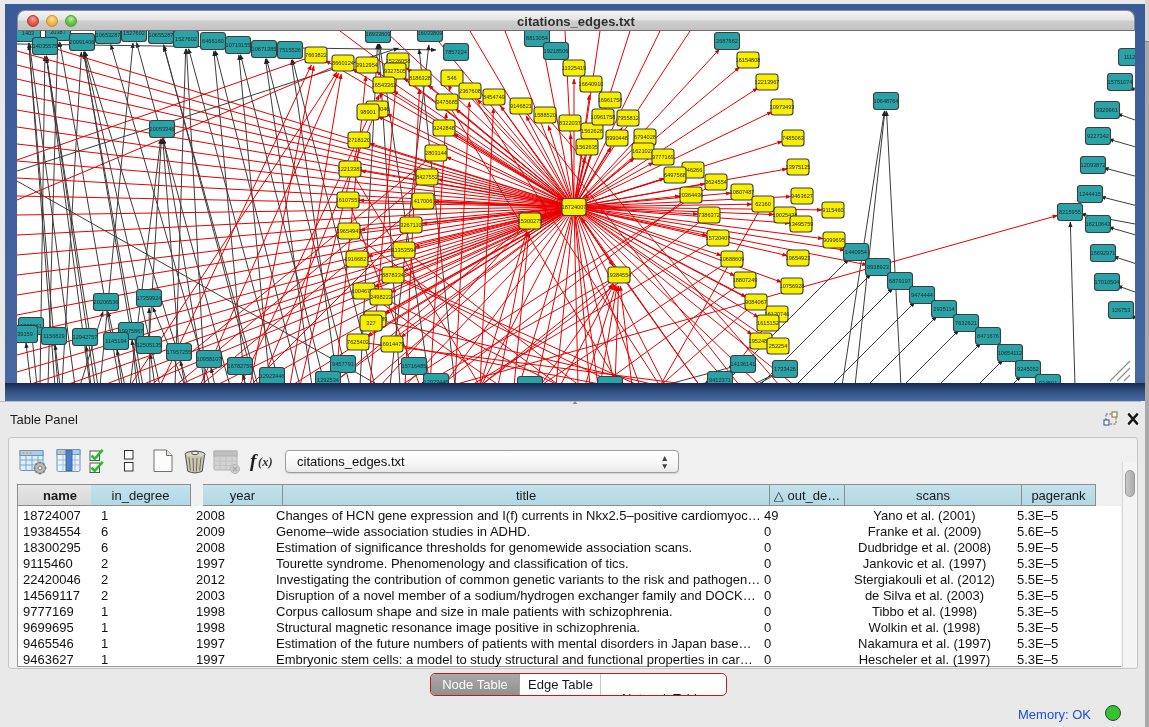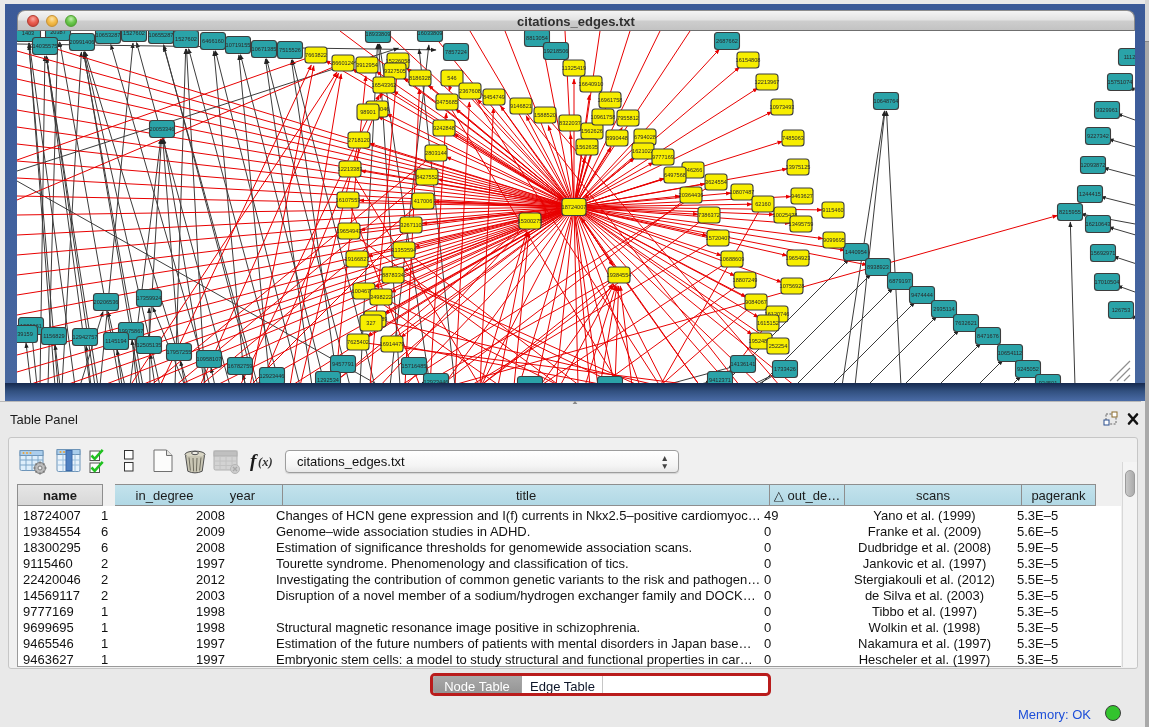--- a/index.html
+++ b/index.html
@@ -46,22 +46,22 @@
 
 #tbody { position:absolute; left:17px; top:506px; width:1104px; height:161px; background:#fff; border-bottom:1px solid #999; border-left:1px solid #9a9a9a; }
 .row { position:absolute; left:0; width:1149px; height:16px; font-size:13px; color:#111; white-space:nowrap; }
 .row span { position:absolute; top:0.5px; }
 .c0 { left:23px; } .c1 { left:101px; } .c2 { left:196px; } .c3 { left:276px; }
 .c4 { left:764px; } .c5 { left:836px; width:177px; text-align:center; } .c6 { left:1017px; }
 
 #vscroll { position:absolute; left:1122px; top:462px; width:15px; height:205px; background:#f4f4f4; border-left:1px solid #d8d8d8; }
 #vthumb { position:absolute; left:2px; top:8px; width:10px; height:27px; background:linear-gradient(90deg,#c9c9c9,#ababab); border:1px solid #9b9b9b; border-radius:5px; }
 
-#tabs { position:absolute; left:430px; top:673px; width:341px; height:23px;
-  background:#fff; border:3px solid #b91c1c; border-radius:5px; font-size:13px; overflow:hidden;}
+#tabs { position:absolute; left:430px; top:673px; width:297px; height:23px;
+  background:#fff; border:1px solid #b91c1c; border-radius:5px; font-size:13px; overflow:hidden;}
 #tabs .seg { position:absolute; top:0; height:23px; line-height:22px; text-align:center; color:#0f172a; }
 #tabs .sel { background:linear-gradient(180deg,#a9a9a9,#8e8e8e); color:#fff; }
 #tabs .s1 { left:0; width:89px; border-right:1px solid #a2a2a2;}
 #tabs .s2 { left:90px; width:80px; border-right:1px solid #c6c6c6;}
 #tabs .s3 { left:171px; width:122px;margin-top:14px; }
 
 #status { position:absolute; left:0; top:700px; width:1141px; height:27px; }
 #status .mem { position:absolute; right:50px; top:7px; font-size:13px; color:#1d4ed8; }
 #status .dot { position:absolute; right:20px; top:5px; width:16px; height:16px; border-radius:50%;
   background:#33c42e; border:1.5px solid #3c3c3c; }
@@ -714,35 +714,35 @@
 </g>
 <text x="240" y="22" font-family="Liberation Serif, serif" font-style="italic" font-size="19" fill="#1a1a1a" font-weight="bold">f</text>
 <text x="248" y="21" font-family="Liberation Serif, serif" font-style="italic" font-size="12.5" fill="#333" font-weight="bold">(x)</text>
 </svg></div>
   <div class="dropdown">
       <span>citations_edges.txt</span>
       <div class="arr">▲<br>▼</div>
     </div>
   <div id="hdr">
     <div class="hc first" style="left:0; width:86px;">name</div>
-    <div class="hc" style="left:98px; width:100px;">in_degree</div>
+    <div class="hc" style="left:74px; width:100px;">in_degree</div>
     <div class="hc" style="left:186px; width:80px;">year</div>
     <div class="hc" style="left:266px; width:487px;">title</div>
     <div class="hc" style="left:753px; width:75px;">△ out_de…</div>
     <div class="hc" style="left:828px; width:177px;">scans</div>
     <div class="hc" style="left:1005px; width:74px;">pagerank</div>
   </div>
   <div id="tbody"></div>
 <div class="row" style="top:507px">
       <span class="c0">18724007</span>
       <span class="c1">1</span>
       <span class="c2">2008</span>
       <span class="c3">Changes of HCN gene expression and I(f) currents in Nkx2.5–positive cardiomyoc…</span>
       <span class="c4">49</span>
-      <span class="c5">Yano et al. (1999)</span>
+      <span class="c5">Yano et al. (2001)</span>
       <span class="c6">5.3E–5</span>
     </div>
 <div class="row" style="top:523px">
       <span class="c0">19384554</span>
       <span class="c1">6</span>
       <span class="c2">2009</span>
       <span class="c3">Genome–wide association studies in ADHD.</span>
       <span class="c4">0</span>
       <span class="c5">Franke et al. (2009)</span>
       <span class="c6">5.6E–5</span>
@@ -780,22 +780,23 @@
       <span class="c2">2003</span>
       <span class="c3">Disruption of a novel member of a sodium/hydrogen exchanger family and DOCK…</span>
       <span class="c4">0</span>
       <span class="c5">de Silva et al. (2003)</span>
       <span class="c6">5.3E–5</span>
     </div>
 <div class="row" style="top:603px">
       <span class="c0">9777169</span>
       <span class="c1">1</span>
       <span class="c2">1998</span>
+      <span class="c3">Corpus callosum shape and size in male patients with schizophrenia.</span>
       <span class="c4">0</span>
-      <span class="c5">Tibbo et al. (1997)</span>
+      <span class="c5">Tibbo et al. (1998)</span>
       <span class="c6">5.3E–5</span>
     </div>
 <div class="row" style="top:619px">
       <span class="c0">9699695</span>
       <span class="c1">1</span>
       <span class="c2">1998</span>
       <span class="c3">Structural magnetic resonance image positive in schizophrenia.</span>
       <span class="c4">0</span>
       <span class="c5">Wolkin et al. (1998)</span>
       <span class="c6">5.3E–5</span>

